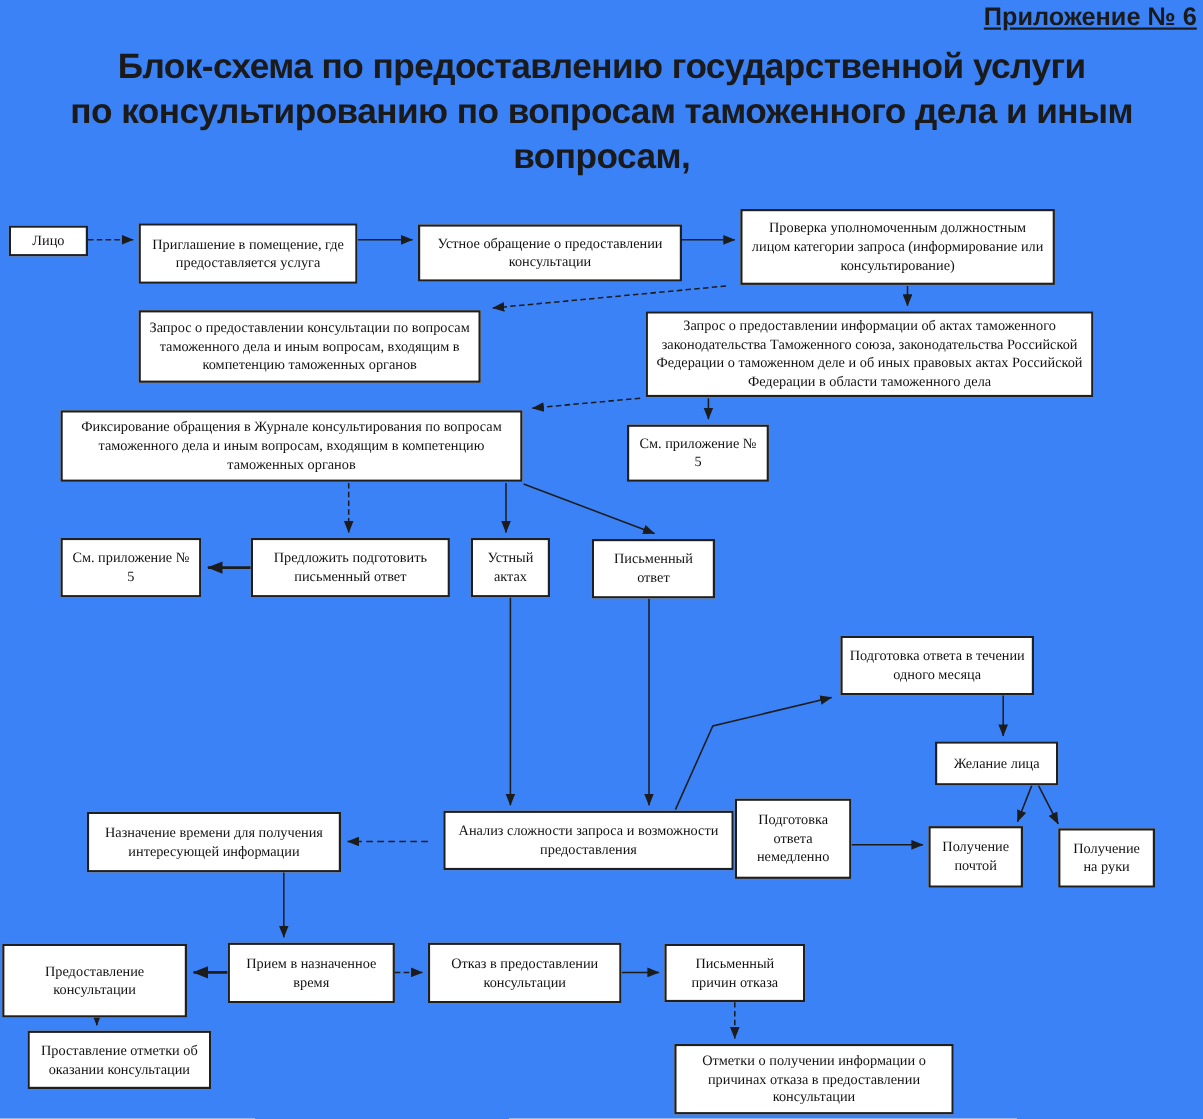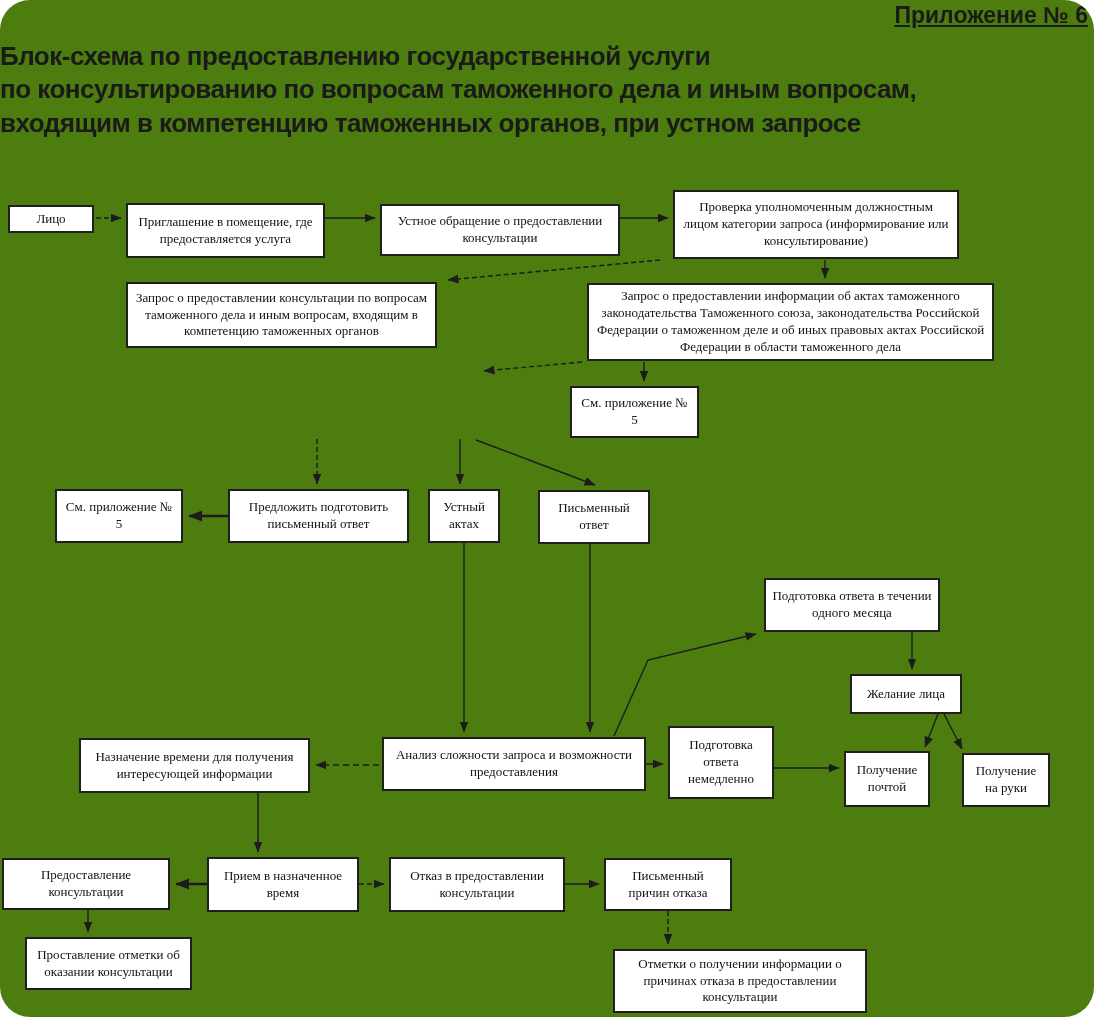--- a/index.html
+++ b/index.html
@@ -1,49 +1,48 @@
 <!DOCTYPE html>
 <html lang="ru"><head>
 <meta charset="utf-8">
 <style>
   html,body{margin:0;padding:0;background:#ffffff;}
   .page{
-    position:relative;width:1094px;height:1017px;background:#4d7c0f;
-    overflow:hidden;color:#1a1a1a;border-radius:30px;
+    position:relative;width:1094px;height:1017px;background:#3b82f6;
+    overflow:hidden;color:#1a1a1a;
   }
   .appendix{
     position:absolute;top:2px;right:6px;
     font-family:"Liberation Sans","DejaVu Sans",sans-serif;
     font-size:23px;font-weight:600;text-decoration:underline;white-space:nowrap;
   }
   .title{
-    position:absolute;top:40px;left:0;width:1094px;
+    position:absolute;top:40px;left:0;width:1094px;text-align:center;
     font-family:"Liberation Sans","DejaVu Sans",sans-serif;
-    font-size:26px;font-weight:bold;line-height:1.28;letter-spacing:-0.5px;
+    font-size:32px;font-weight:bold;line-height:1.28;letter-spacing:-0.5px;
   }
   .arrows{position:absolute;left:0;top:0;}
   .node{
     position:absolute;box-sizing:border-box;background:#ffffff;
     border:2px solid #1f1f1f;
     display:flex;align-items:center;justify-content:center;text-align:center;
     font-family:"Liberation Serif","DejaVu Serif",serif;
     font-size:13px;line-height:1.3;padding:2px 6px;color:#111;
   }
 </style>
 </head>
 <body>
 
 <div class="page">
 
   <div class="appendix">Приложение № 6</div>
 
   <div class="title">
     <div>Блок-схема по предоставлению государственной услуги</div>
     <div>по консультированию по вопросам таможенного дела и иным вопросам,</div>
-    <div>входящим в компетенцию таможенных органов, при устном запросе</div>
   </div>
 
   <svg class="arrows" width="1094" height="1017" viewBox="0 0 1094 1017">
     <defs>
       <marker id="ah" viewBox="0 0 10 8" refX="9.5" refY="4" markerWidth="11" markerHeight="9" markerUnits="userSpaceOnUse" orient="auto-start-reverse">
         <path d="M0,0 L10,4 L0,8 z" fill="#1c1c1c"></path>
       </marker>
       <marker id="ahb" viewBox="0 0 10 8" refX="9.5" refY="4" markerWidth="14" markerHeight="12" markerUnits="userSpaceOnUse" orient="auto-start-reverse">
         <path d="M0,0 L10,4 L0,8 z" fill="#1c1c1c"></path>
       </marker>
@@ -71,58 +70,59 @@
       <path d="M774 768 L839 768" marker-end="url(#ah)"></path>
       <path d="M258 793 L258 852" marker-end="url(#ah)"></path>
       <path d="M207 884 L176 884" stroke-width="2.4" marker-end="url(#ahb)"></path>
       <path d="M359 884 L384 884" stroke-dasharray="5 3" marker-end="url(#ah)"></path>
       <path d="M565 884 L599 884" marker-end="url(#ah)"></path>
       <path d="M88 910 L88 932" marker-end="url(#ah)"></path>
       <path d="M668 911 L668 944" stroke-dasharray="5 3" marker-end="url(#ah)"></path>
     </g>
   </svg>
 
-  <div class="node" style="left:8px;top:205px;width:86px;height:28px">Лицо</div>
+  <div class="node" style="left:8px;top:205px;width:72px;height:28px">Лицо</div>
 
   <div class="node" style="left:126px;top:203px;width:199px;height:55px">Приглашение в помещение, где предоставляется услуга</div>
 
   <div class="node" style="left:380px;top:204px;width:240px;height:52px">Устное обращение о предоставлении консультации</div>
 
   <div class="node" style="left:673px;top:190px;width:286px;height:69px">Проверка уполномоченным должностным лицом категории запроса (информирование или консультирование)</div>
 
   <div class="node" style="left:126px;top:282px;width:311px;height:66px">Запрос о предоставлении консультации по вопросам таможенного дела и иным вопросам, входящим в компетенцию таможенных органов</div>
 
   <div class="node" style="left:587px;top:283px;width:407px;height:78px">Запрос о предоставлении информации об актах таможенного законодательства Таможенного союза, законодательства Российской Федерации о таможенном деле и об иных правовых актах Российской Федерации в области таможенного дела</div>
 
+  <div class="node" style="left:55px;top:373px;width:420px;height:65px">Фиксирование обращения в Журнале консультирования по вопросам таможенного дела и иным вопросам, входящим в компетенцию таможенных органов</div>
 
   <div class="node" style="left:570px;top:386px;width:129px;height:52px">См. приложение № 5</div>
 
   <div class="node" style="left:55px;top:489px;width:128px;height:54px">См. приложение № 5</div>
 
   <div class="node" style="left:228px;top:489px;width:181px;height:54px">Предложить подготовить письменный ответ</div>
 
   <div class="node" style="left:428px;top:489px;width:72px;height:54px">Устный актах</div>
 
   <div class="node" style="left:538px;top:490px;width:112px;height:54px">Письменный ответ</div>
 
   <div class="node" style="left:764px;top:578px;width:176px;height:54px">Подготовка ответа в течении одного месяца</div>
 
   <div class="node" style="left:850px;top:674px;width:112px;height:40px">Желание лица</div>
 
   <div class="node" style="left:79px;top:738px;width:231px;height:55px">Назначение времени для получения интересующей информации</div>
 
-  <div class="node" style="left:382px;top:737px;width:264px;height:54px">Анализ сложности запроса и возможности предоставления</div>
+  <div class="node" style="left:403px;top:737px;width:264px;height:54px">Анализ сложности запроса и возможности предоставления</div>
 
   <div class="node" style="left:668px;top:726px;width:106px;height:73px">Подготовка ответа немедленно</div>
 
   <div class="node" style="left:844px;top:751px;width:86px;height:56px">Получение почтой</div>
 
   <div class="node" style="left:962px;top:753px;width:88px;height:54px">Получение на руки</div>
 
-  <div class="node" style="left:2px;top:858px;width:168px;height:52px">Предоставление консультации</div>
+  <div class="node" style="left:2px;top:858px;width:168px;height:67px">Предоставление консультации</div>
 
   <div class="node" style="left:207px;top:857px;width:152px;height:55px">Прием в назначенное время</div>
 
   <div class="node" style="left:389px;top:857px;width:176px;height:55px">Отказ в предоставлении консультации</div>
 
   <div class="node" style="left:604px;top:858px;width:128px;height:53px">Письменный причин отказа</div>
 
   <div class="node" style="left:25px;top:937px;width:167px;height:53px">Проставление отметки об оказании консультации</div>
 
   <div class="node" style="left:613px;top:949px;width:254px;height:64px">Отметки о получении информации о причинах отказа в предоставлении консультации</div>

